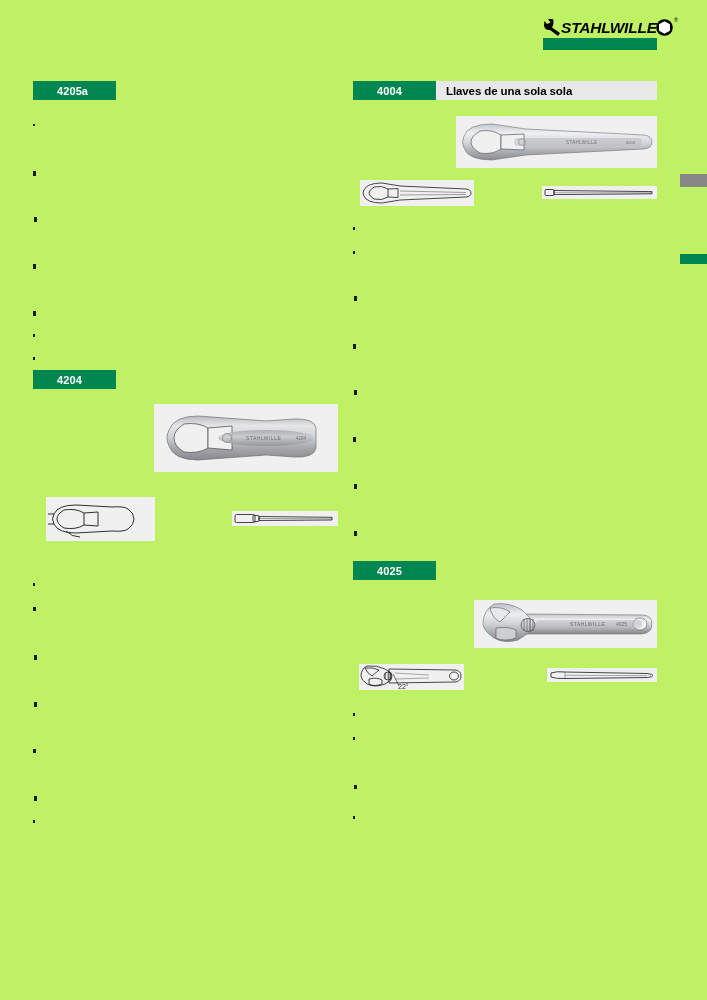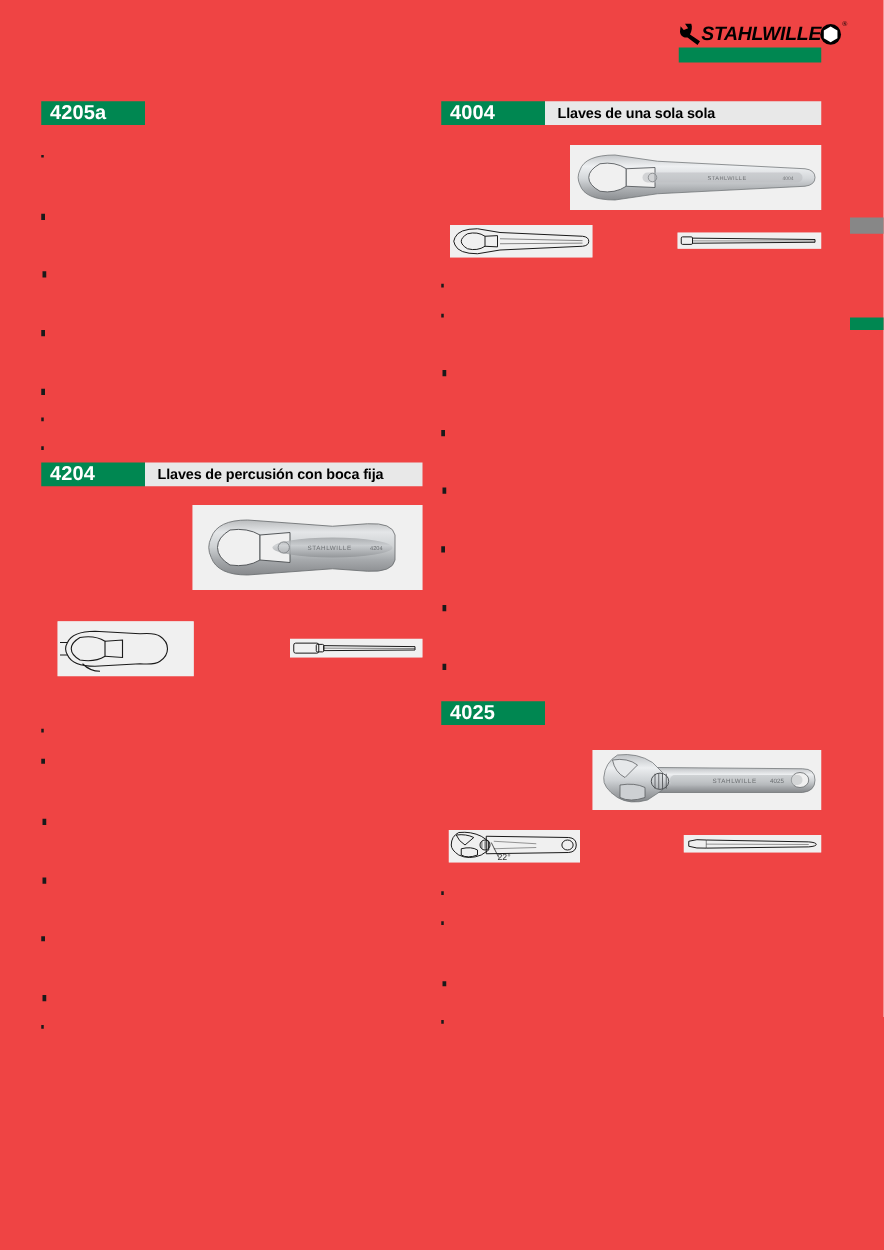--- a/index.html
+++ b/index.html
@@ -13,21 +13,21 @@
     position: relative;
     overflow: hidden;
     font-family: "Liberation Sans", sans-serif;
     -webkit-font-smoothing: antialiased;
   }
 
   
   .page {
     position: absolute;
     inset: 0;
-    background: #ef4444;
+    background: #bef264;
   }
 
   
   .logo-block {
     position: absolute;
     left: 543px;
     top: 16px;
     width: 114px;
     height: 34px;
   }
@@ -91,25 +91,25 @@
   .sec-head {
     position: absolute;
     height: 19px;
     display: flex;
     align-items: stretch;
   }
   .sec-code {
     width: 83px;
     background: #008751;
     color: #ffffff;
-    font-size: 16px;
+    font-size: 11px;
     font-weight: bold;
     display: flex;
     align-items: center;
-    padding-left: 7px;
+    padding-left: 24px;
     box-sizing: border-box;
     letter-spacing: 0.1px;
   }
   .sec-title {
     flex: 1;
     background: #e8e8e8;
     color: #000000;
     font-size: 11.5px;
     font-weight: bold;
     display: flex;
@@ -188,21 +188,20 @@
 
   <div class="edge-tab gray"></div>
   <div class="edge-tab green"></div>
 
   <div class="sec-head" id="sec-4205a">
     <div class="sec-code">4205a</div>
   </div>
 
   <div class="sec-head" id="sec-4204">
     <div class="sec-code">4204</div>
-    <div class="sec-title">Llaves de percusión con boca fija</div>
   </div>
 
   <div class="sec-head" id="sec-4004">
     <div class="sec-code">4004</div>
     <div class="sec-title">Llaves de una sola sola</div>
   </div>
 
   <div class="sec-head" id="sec-4025">
     <div class="sec-code">4025</div>
   </div>

